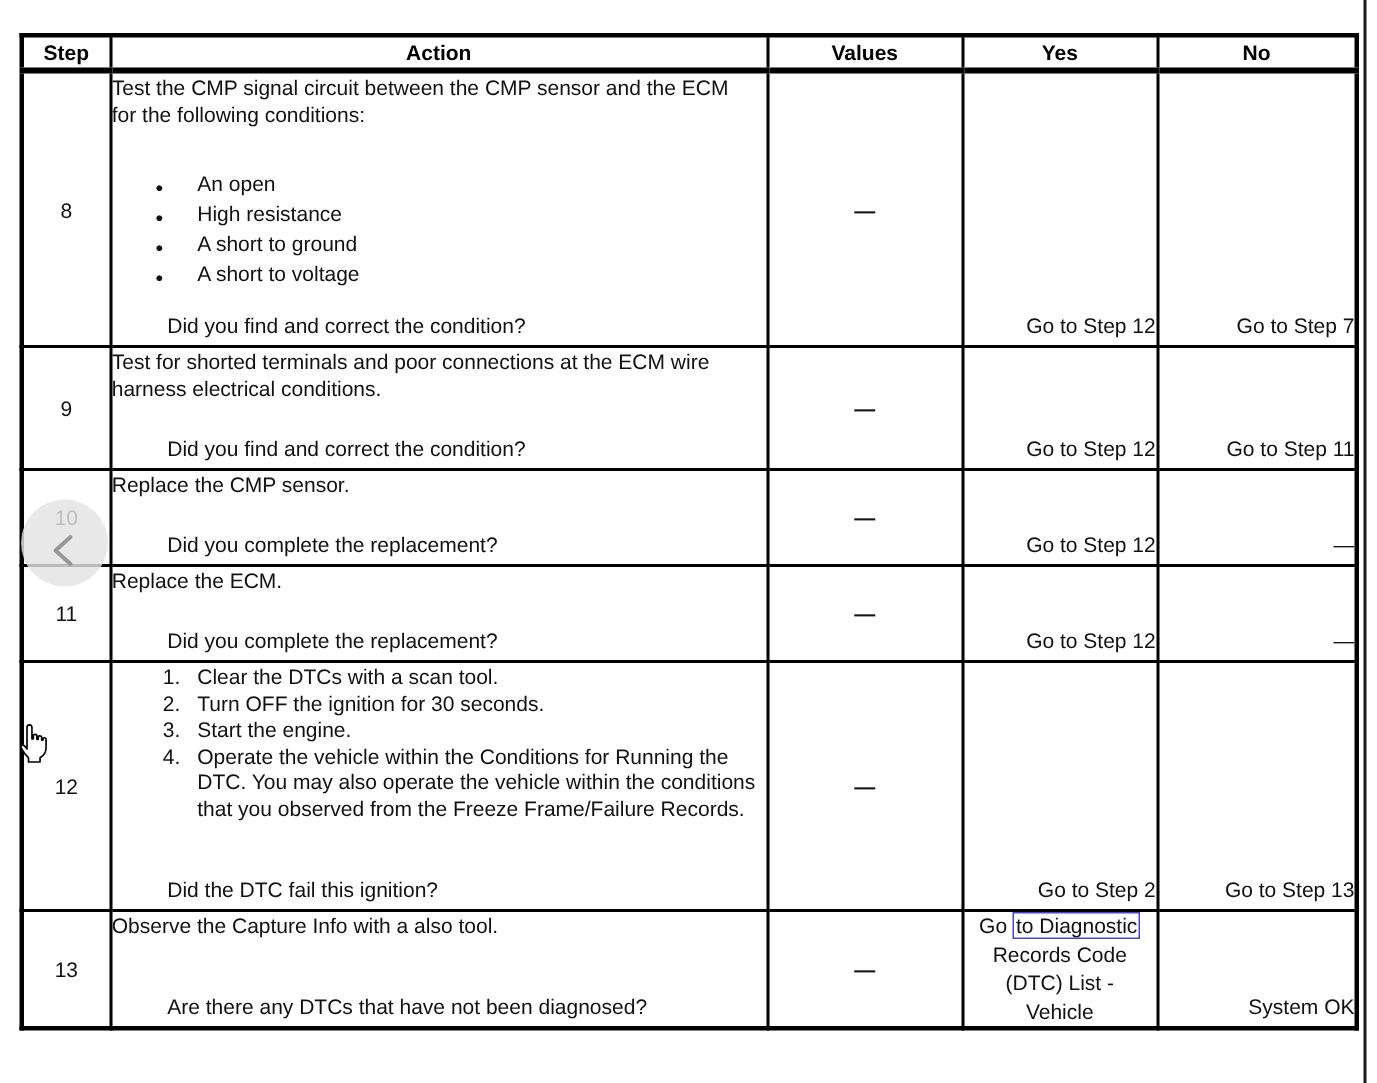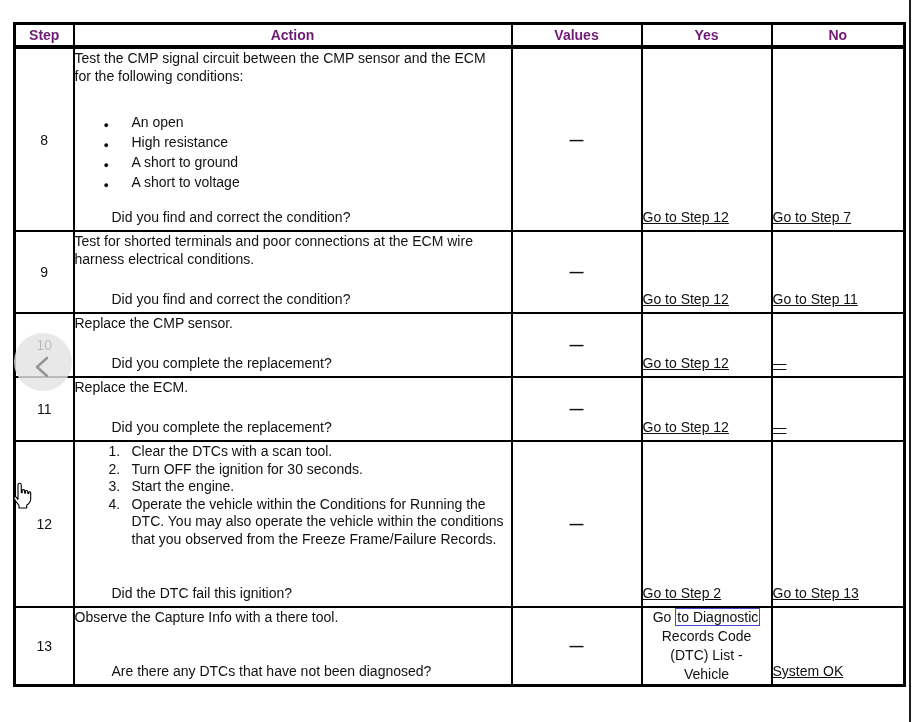--- a/index.html
+++ b/index.html
@@ -11,40 +11,40 @@
   .page-edge{position:absolute;left:909px;top:0;width:2px;height:722px;background:#1c1c1c;}
 
   table.diag{
     position:absolute;left:13px;top:22px;width:890px;
     border-collapse:collapse;table-layout:fixed;
     border:3px solid #000;background:#fff;
   }
   .diag th,.diag td{border:2px solid #000;padding:0;overflow:hidden;}
   .diag thead th{
     border-bottom:4px solid #000;height:20px;
-    font-size:14px;font-weight:bold;text-align:center;vertical-align:middle;color:#701a75;
+    font-size:14px;font-weight:bold;text-align:center;vertical-align:middle;color:#000000;
   }
   .diag tbody td{font-size:14px;vertical-align:top;}
 
   .step-cell{text-align:center;vertical-align:middle !important;}
   .action-cell{position:relative;padding:3px 6px 24px 4px;line-height:18px;}
   .para{max-width:420px;}
   .question{position:absolute;left:5px;bottom:4px;white-space:nowrap;padding-left:32px;}
 
   ul.bullets{list-style:none;margin:27px 0 0 0;padding:0 0 0 29px;}
   ul.bullets li{position:relative;padding-left:28px;line-height:20px;}
   ul.bullets li::before{content:"●";position:absolute;left:0;top:3px;font-size:9px;}
 
   ol.numbered{list-style:none;margin:1px 0 0 0;padding:0 0 0 34px;counter-reset:st;}
   ol.numbered li{counter-increment:st;position:relative;padding-left:23px;line-height:17.5px;}
   ol.numbered li::before{content:counter(st) ".";position:absolute;left:0;}
 
   .values-cell{text-align:center;vertical-align:middle !important;font-weight:bold;font-size:15px;}
   .goto-cell{position:relative;}
-  .goto{position:absolute;left:0;right:0;bottom:4px;text-align:left;line-height:17px;text-decoration:underline;}
+  .goto{position:absolute;left:0;right:0;bottom:4px;text-align:right;line-height:17px;}
   .yes13-cell{vertical-align:middle !important;text-align:center;line-height:19px;margin-left:28px;}
   .link-box{border:1px solid #4545cf;padding:0 1px;}
 
   
   .back-overlay{
     position:absolute;left:14px;top:333px;width:58px;height:58px;border-radius:50%;
     background:rgba(227,227,227,0.82);z-index:5;
   }
   .back-overlay svg{position:absolute;left:20px;top:23px;}
 
@@ -154,21 +154,21 @@
           <div class="goto">Go to Step 2</div>
         </td>
       <td class="goto-cell">
           <div class="goto">Go to Step 13</div>
         </td>
     </tr>
 
     <tr style="height:78px">
       <td class="step-cell">13</td>
       <td class="action-cell">
-        <div class="para">Observe the Capture Info with a there tool.</div>
+        <div class="para">Observe the Capture Info with a also tool.</div>
         <div class="question">Are there any DTCs that have not been diagnosed?</div>
       </td>
       <td class="values-cell">—</td>
       <td class="yes13-cell">
         <div><span>Go </span><span class="link-box">to Diagnostic</span></div>
         <div>Records Code</div>
         <div>(DTC) List -</div>
         <div>Vehicle</div>
       </td>
       <td class="goto-cell">

